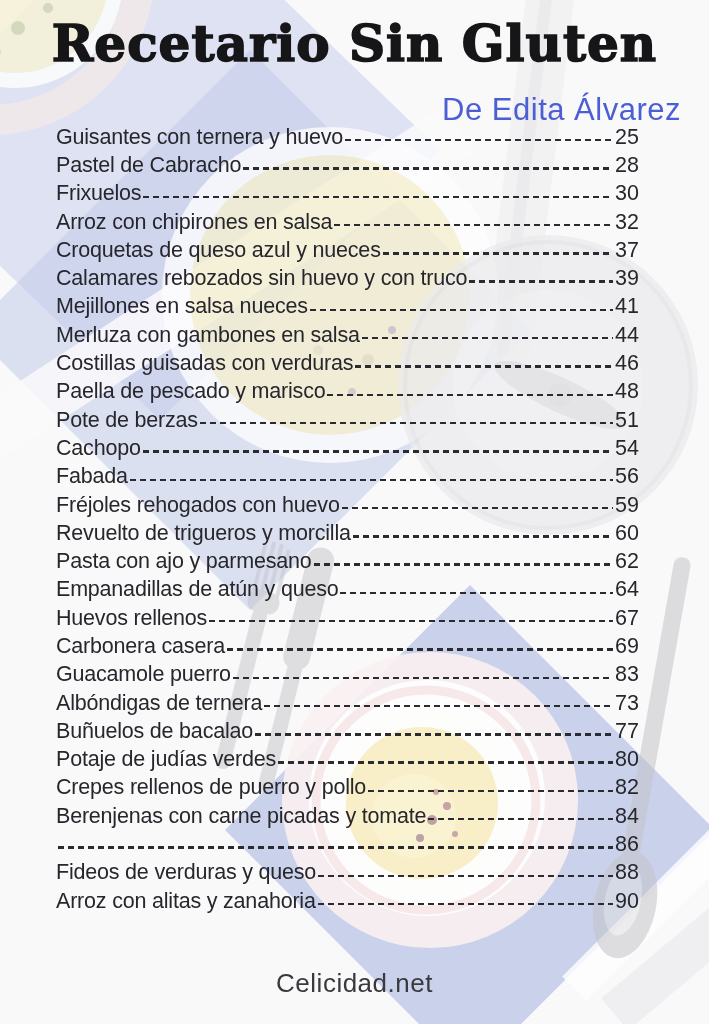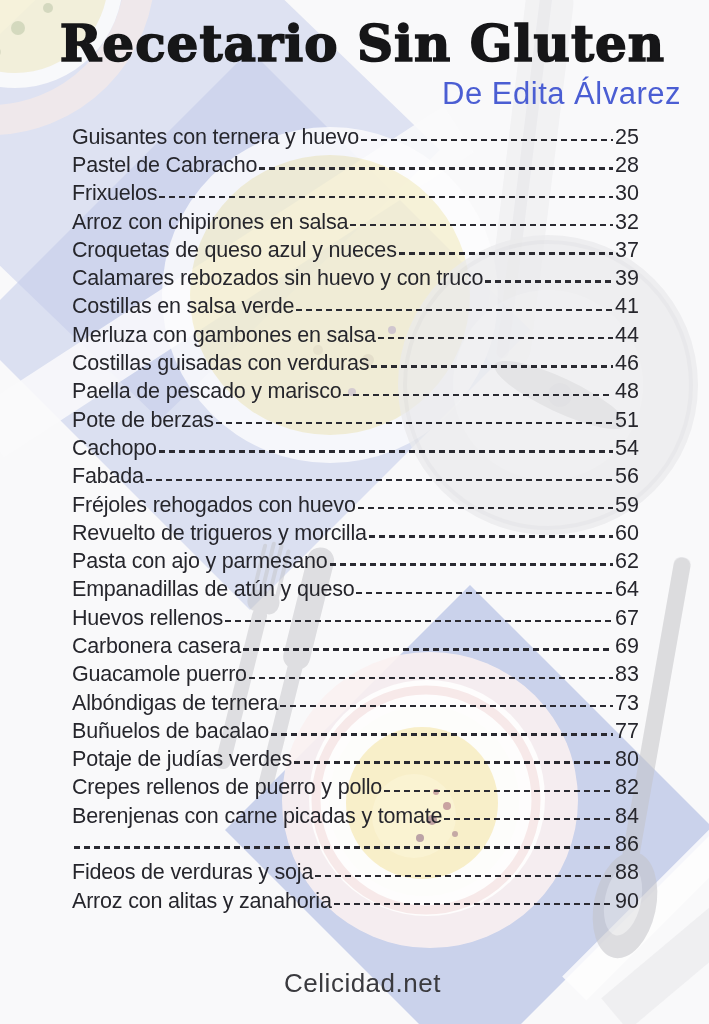--- a/index.html
+++ b/index.html
@@ -5,33 +5,33 @@
   html,body{margin:0;padding:0;}
   body{
     width:709px;height:1024px;position:relative;overflow:hidden;
     background:#f5f5f7;
     font-family:"Liberation Sans",sans-serif;
   }
   
   .bg{position:absolute;inset:0;z-index:0;}
   .bg svg{display:block;}
   
-  .page{position:absolute;inset:0;z-index:1;margin-left:16px;}
+  .page{position:absolute;inset:0;z-index:1;}
   .title{
     position:absolute;top:14px;left:0;right:0;
     text-align:center;
     font-family:"DejaVu Serif",serif;
     font-weight:bold;
     font-size:50px;
     letter-spacing:1px;
     color:#161618;
     -webkit-text-stroke:1.6px #161618;
   }
   .author{
-    position:absolute;top:76px;right:28px;
+    position:absolute;top:92px;right:28px;
     font-size:31px;
     color:#4b5ed3;
     letter-spacing:.5px;
   }
   .toc{
     position:absolute;top:123px;left:56px;right:70px;
   }
   .toc-row{
     display:flex;align-items:center;
     height:28.3px;
@@ -178,21 +178,21 @@
     <span class="toc-page">37</span>
   </div>
 
   <div class="toc-row">
     <span class="toc-label">Calamares rebozados sin huevo y con truco</span>
     <span class="leader"></span>
     <span class="toc-page">39</span>
   </div>
 
   <div class="toc-row">
-    <span class="toc-label">Costillas en salsa verde</span>
+    <span class="toc-label">Mejillones en salsa nueces</span>
     <span class="leader"></span>
     <span class="toc-page">41</span>
   </div>
 
   <div class="toc-row">
     <span class="toc-label">Merluza con gambones en salsa</span>
     <span class="leader"></span>
     <span class="toc-page">44</span>
   </div>
 
@@ -298,21 +298,21 @@
     <span class="leader"></span>
     <span class="toc-page">84</span>
   </div>
 
   <div class="toc-row">
     <span class="leader"></span>
     <span class="toc-page">86</span>
   </div>
 
   <div class="toc-row">
-    <span class="toc-label">Fideos de verduras y soja</span>
+    <span class="toc-label">Fideos de verduras y queso</span>
     <span class="leader"></span>
     <span class="toc-page">88</span>
   </div>
 
   <div class="toc-row">
     <span class="toc-label">Arroz con alitas y zanahoria</span>
     <span class="leader"></span>
     <span class="toc-page">90</span>
   </div>
 </div>

